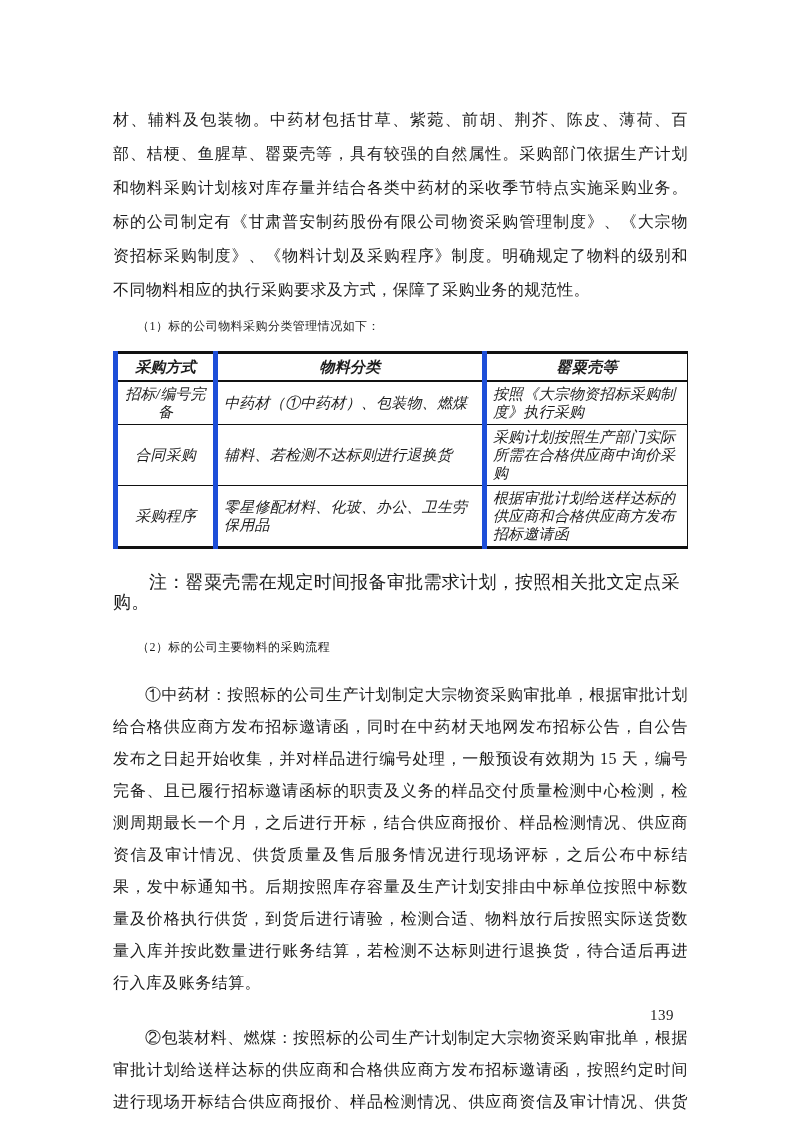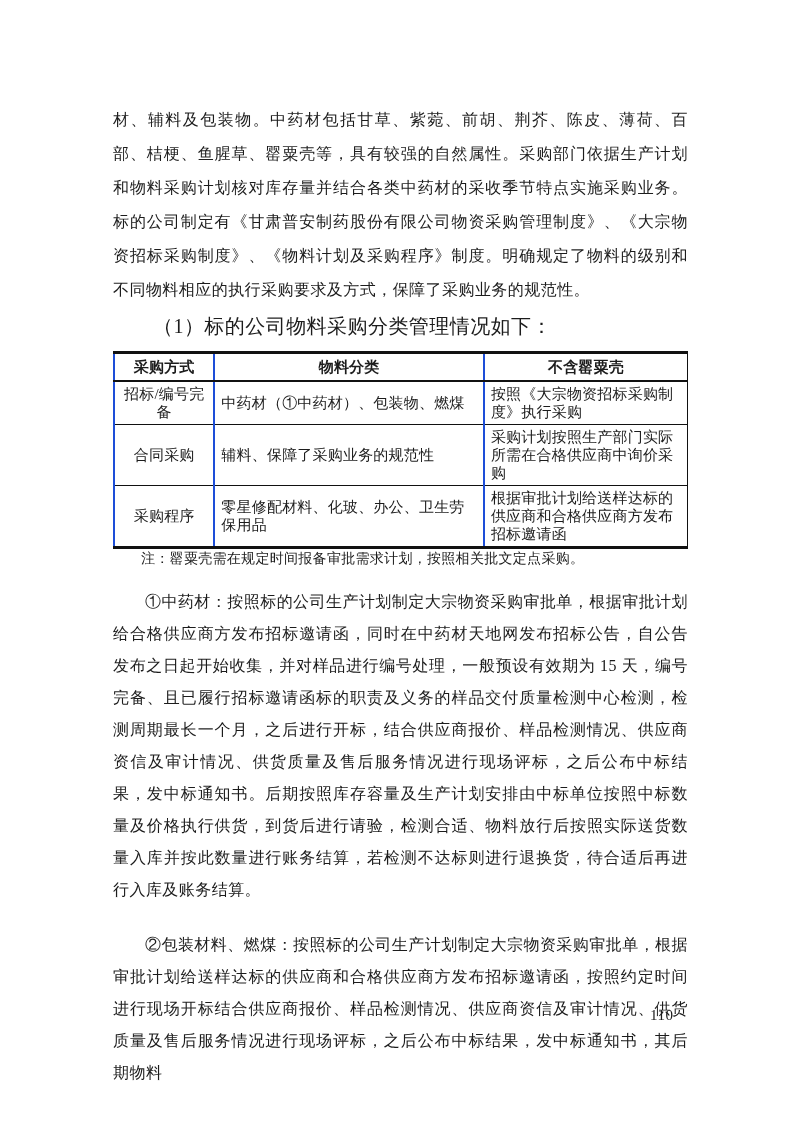--- a/index.html
+++ b/index.html
@@ -29,57 +29,58 @@
     letter-spacing: 0.45px;
     line-height: 34px;
     text-align: justify;
   }
   .tight {
     line-height: 32px;
   }
   .indent { text-indent: 2em; }
   .heading-line {
     margin: 4px 0 10px 0;
-    font-size: 20px;
+    font-size: 12px;
     letter-spacing: 0.45px;
     line-height: 30px;
     text-indent: 2em;
     text-align: left;
   }
   .heading-line.second { margin: 20px 0 0 0; }
   table.proc {
     width: 100%;
     border-collapse: collapse;
     margin-top: 2px;
     font-size: 15px;
     line-height: 18px;
     letter-spacing: 0.2px;
     border-top: 3px solid #111111;
     border-bottom: 3px solid #111111;
   }
   table.proc th, table.proc td {
-    border-left: 2px solid #1d4ed8;
+    border-left: 5px solid #1d4ed8;
     border-right: 1px solid #111111;
     border-bottom: 1px solid #111111;
     padding: 3px 6px;
     vertical-align: middle;
+    font-style: italic;
   }
   table.proc th {
     border-bottom: 2px solid #111111;
     font-weight: bold;
     text-align: center;
     padding: 4px 6px;
   }
   table.proc td.center { text-align: center; }
   table.proc col.c1 { width: 17.5%; }
   table.proc col.c2 { width: 47%; }
   table.proc col.c3 { width: 35.5%; }
   .note-line {
-    margin: 0 0 0 0;
-    font-size: 14px;
+    margin: 23px 0 0 0;
+    font-size: 18px;
     letter-spacing: 0.3px;
     line-height: 20px;
     text-indent: 2em;
     text-align: left;
   }
   .para-gap1 { margin-top: 17px; }
   .para-gap2 { margin-top: 23px; }
   .page-number {
     position: absolute;
     top: 1003px;
@@ -100,44 +101,45 @@
   <table class="proc">
     <colgroup>
       <col class="c1">
         <col class="c2">
         <col class="c3">
     </colgroup>
     <thead>
       <tr>
         <th>采购方式</th>
         <th>物料分类</th>
-        <th>不含罂粟壳</th>
+        <th>罂粟壳等</th>
       </tr>
     </thead>
     <tbody>
       <tr>
         <td class="center">招标/编号完备</td>
         <td>中药材（①中药材）、包装物、燃煤</td>
         <td>按照《大宗物资招标采购制度》执行采购</td>
       </tr>
       <tr>
         <td class="center">合同采购</td>
-        <td>辅料、保障了采购业务的规范性</td>
+        <td>辅料、若检测不达标则进行退换货</td>
         <td>采购计划按照生产部门实际所需在合格供应商中询价采购</td>
       </tr>
       <tr>
         <td class="center">采购程序</td>
         <td>零星修配材料、化玻、办公、卫生劳保用品</td>
         <td>根据审批计划给送样达标的供应商和合格供应商方发布招标邀请函</td>
       </tr>
     </tbody>
   </table>
 
   <p class="note-line">注：罂粟壳需在规定时间报备审批需求计划，按照相关批文定点采购。</p>
 
+  <p class="heading-line second">（2）标的公司主要物料的采购流程</p>
 
   <p class="body-text tight indent para-gap1">①中药材：按照标的公司生产计划制定大宗物资采购审批单，根据审批计划给合格供应商方发布招标邀请函，同时在中药材天地网发布招标公告，自公告发布之日起开始收集，并对样品进行编号处理，一般预设有效期为 15 天，编号完备、且已履行招标邀请函标的职责及义务的样品交付质量检测中心检测，检测周期最长一个月，之后进行开标，结合供应商报价、样品检测情况、供应商资信及审计情况、供货质量及售后服务情况进行现场评标，之后公布中标结果，发中标通知书。后期按照库存容量及生产计划安排由中标单位按照中标数量及价格执行供货，到货后进行请验，检测合适、物料放行后按照实际送货数量入库并按此数量进行账务结算，若检测不达标则进行退换货，待合适后再进行入库及账务结算。</p>
 
   <p class="body-text tight indent para-gap2">②包装材料、燃煤：按照标的公司生产计划制定大宗物资采购审批单，根据审批计划给送样达标的供应商和合格供应商方发布招标邀请函，按照约定时间进行现场开标结合供应商报价、样品检测情况、供应商资信及审计情况、供货质量及售后服务情况进行现场评标，之后公布中标结果，发中标通知书，其后期物料</p>
 
-  <div class="page-number">110</div>
+  <div class="page-number">139</div>
 
 </div>
 
 </body></html>

